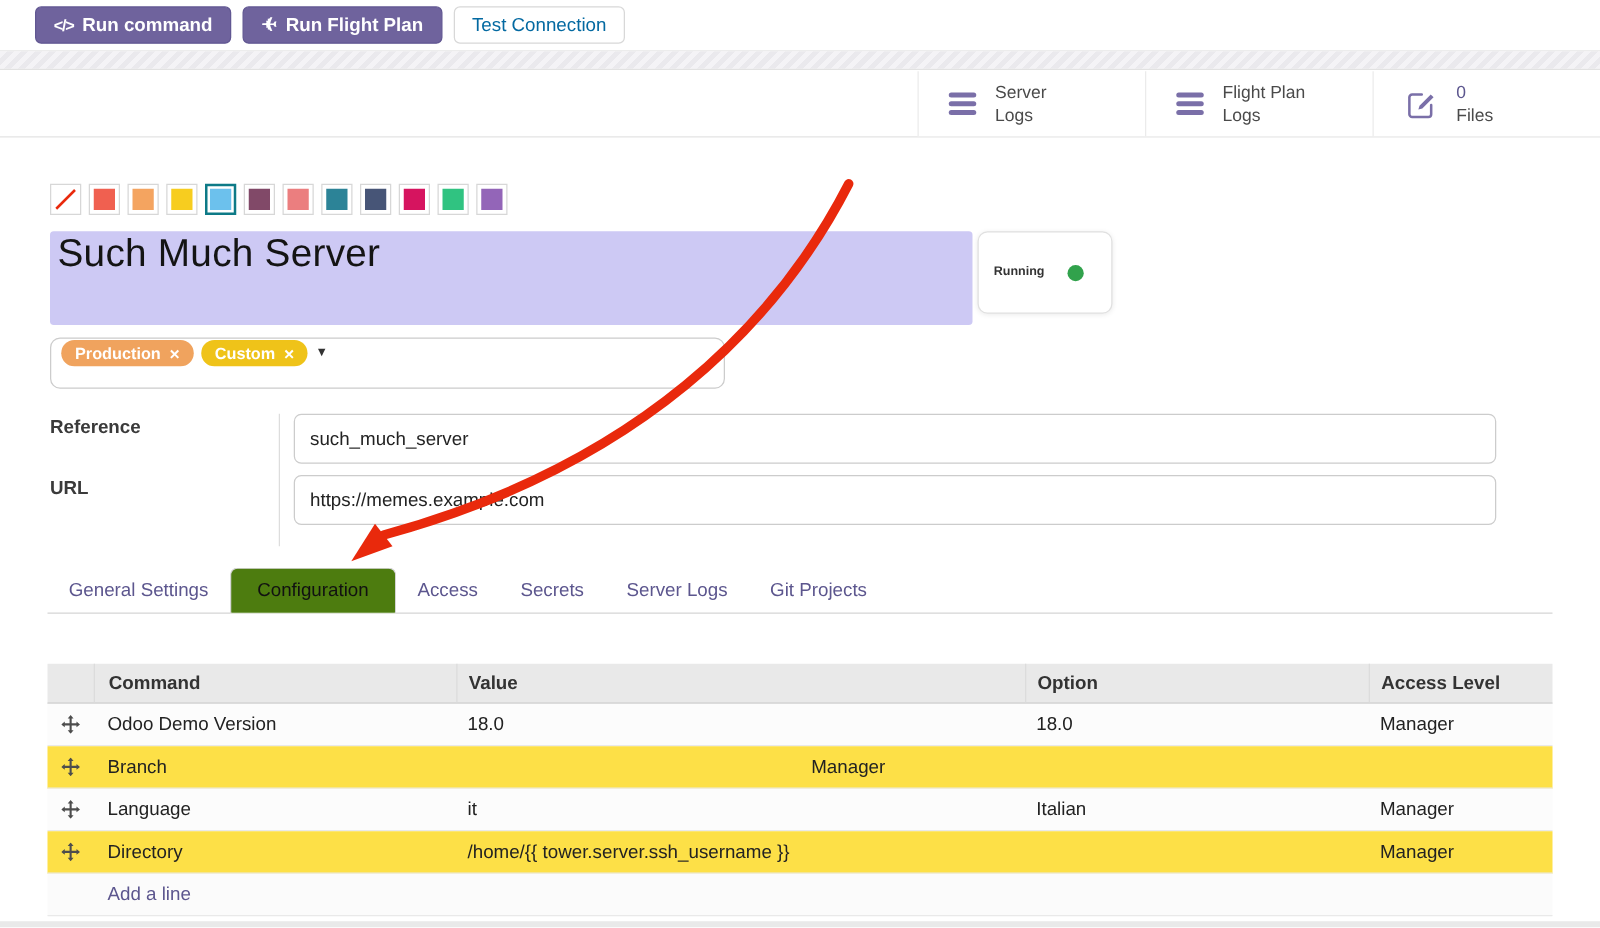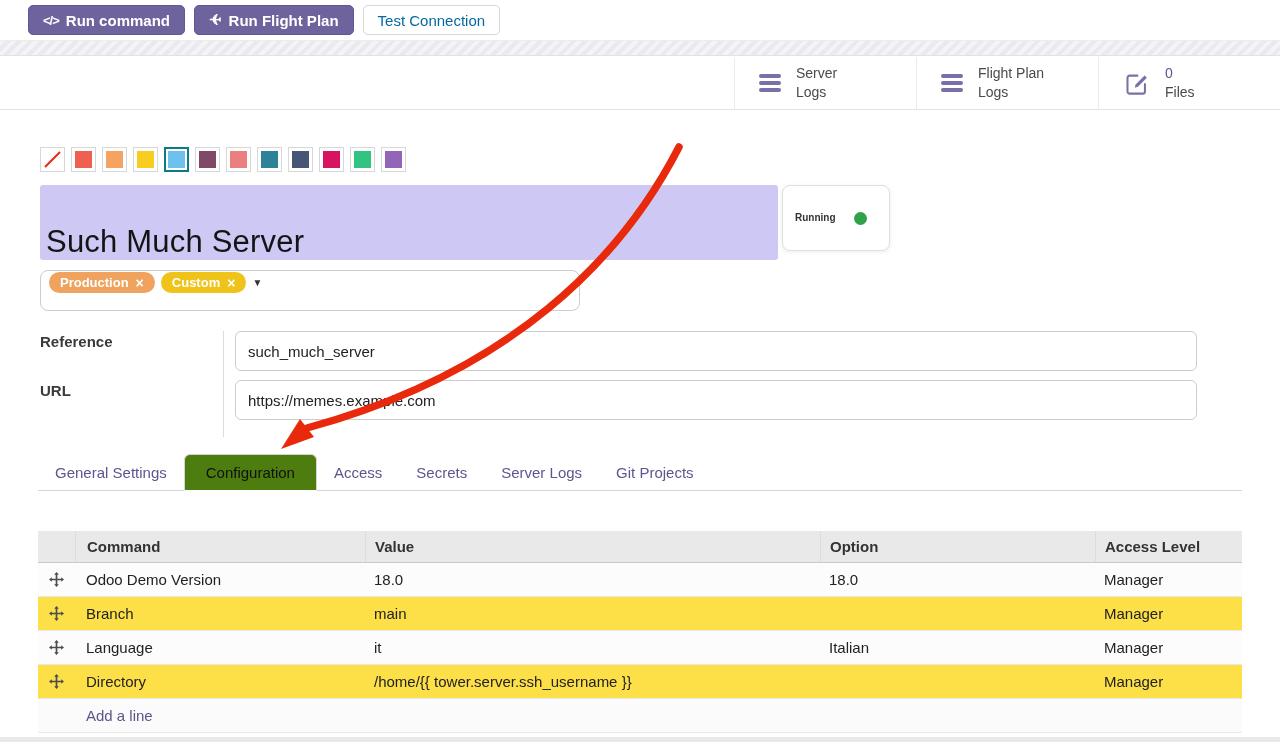--- a/index.html
+++ b/index.html
@@ -37,21 +37,21 @@
   
   .swatches { position:absolute; left:40px; top:147px; display:flex; gap:6px; }
   .swatch { width:25px; height:25px; background:#fff; border:1px solid #d7d7d7;
     padding:3px; cursor:pointer; display:block; }
   .swatch.selected { border:2px solid #0d7a87; padding:2px; }
   .swatch .fill { display:block; width:100%; height:100%; }
   .swatch svg { display:block; }
 
   
   .title-box { position:absolute; left:40px; top:185px; width:738px; height:75px;
-    background:#cdc9f4; border-radius:3px; display:flex; align-items:flex-end; padding-left:6px; }
+    background:#cdc9f4; border-radius:3px; display:flex; align-items:flex-start; padding-left:6px; }
   .title-text { font-size:31px; font-weight:500; color:#141414; letter-spacing:.2px; }
 
   
   .status-card { position:absolute; left:782px; top:185px; width:108px; height:66px;
     background:#fff; border:1px solid #e0e0e0; border-radius:8px;
     box-shadow:0 1px 4px rgba(0,0,0,.08); display:flex; align-items:center; gap:9px;
     padding:8px 12px; cursor:pointer; }
   .status-text { font-size:10px; font-weight:700; color:#333; width:50px;
     line-height:1.35; word-break:break-all; }
   .status-dot { width:13px; height:13px; border-radius:50%; background:#31a24c; flex:none; }
@@ -258,21 +258,20 @@
 
   <div class="trow">
     <div class="c-handle">
         <span class="handle">
       <svg width="15" height="15" viewBox="0 0 16 16" fill="#4d4d4d">
             <path d="M8 0 L10.5 3 L8.9 3 L8.9 7.1 L13 7.1 L13 5.5 L16 8 L13 10.5 L13 8.9 L8.9 8.9 L8.9 13 L10.5 13 L8 16 L5.5 13 L7.1 13 L7.1 8.9 L3 8.9 L3 10.5 L0 8 L3 5.5 L3 7.1 L7.1 7.1 L7.1 3 L5.5 3 Z"></path>
           </svg>
     </span>
       </div>
     <div class="c-var">Branch</div>
-    <div class="c-val">main</div>
     <div class="c-opt"></div>
     <div class="c-acc">Manager</div>
   </div>
 
   <div class="trow alt">
     <div class="c-handle">
         <span class="handle">
       <svg width="15" height="15" viewBox="0 0 16 16" fill="#4d4d4d">
             <path d="M8 0 L10.5 3 L8.9 3 L8.9 7.1 L13 7.1 L13 5.5 L16 8 L13 10.5 L13 8.9 L8.9 8.9 L8.9 13 L10.5 13 L8 16 L5.5 13 L7.1 13 L7.1 8.9 L3 8.9 L3 10.5 L0 8 L3 5.5 L3 7.1 L7.1 7.1 L7.1 3 L5.5 3 Z"></path>
           </svg>

